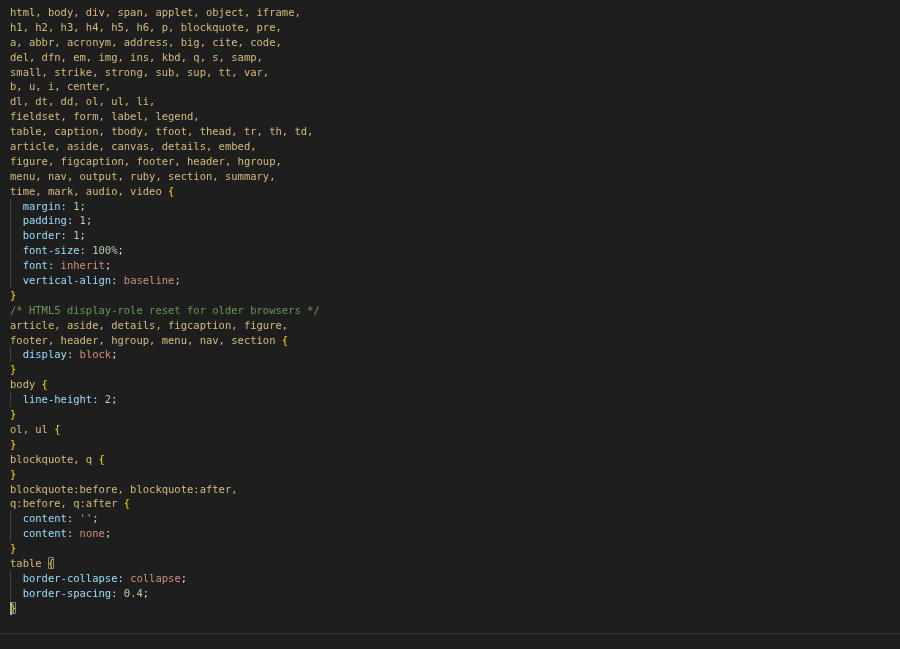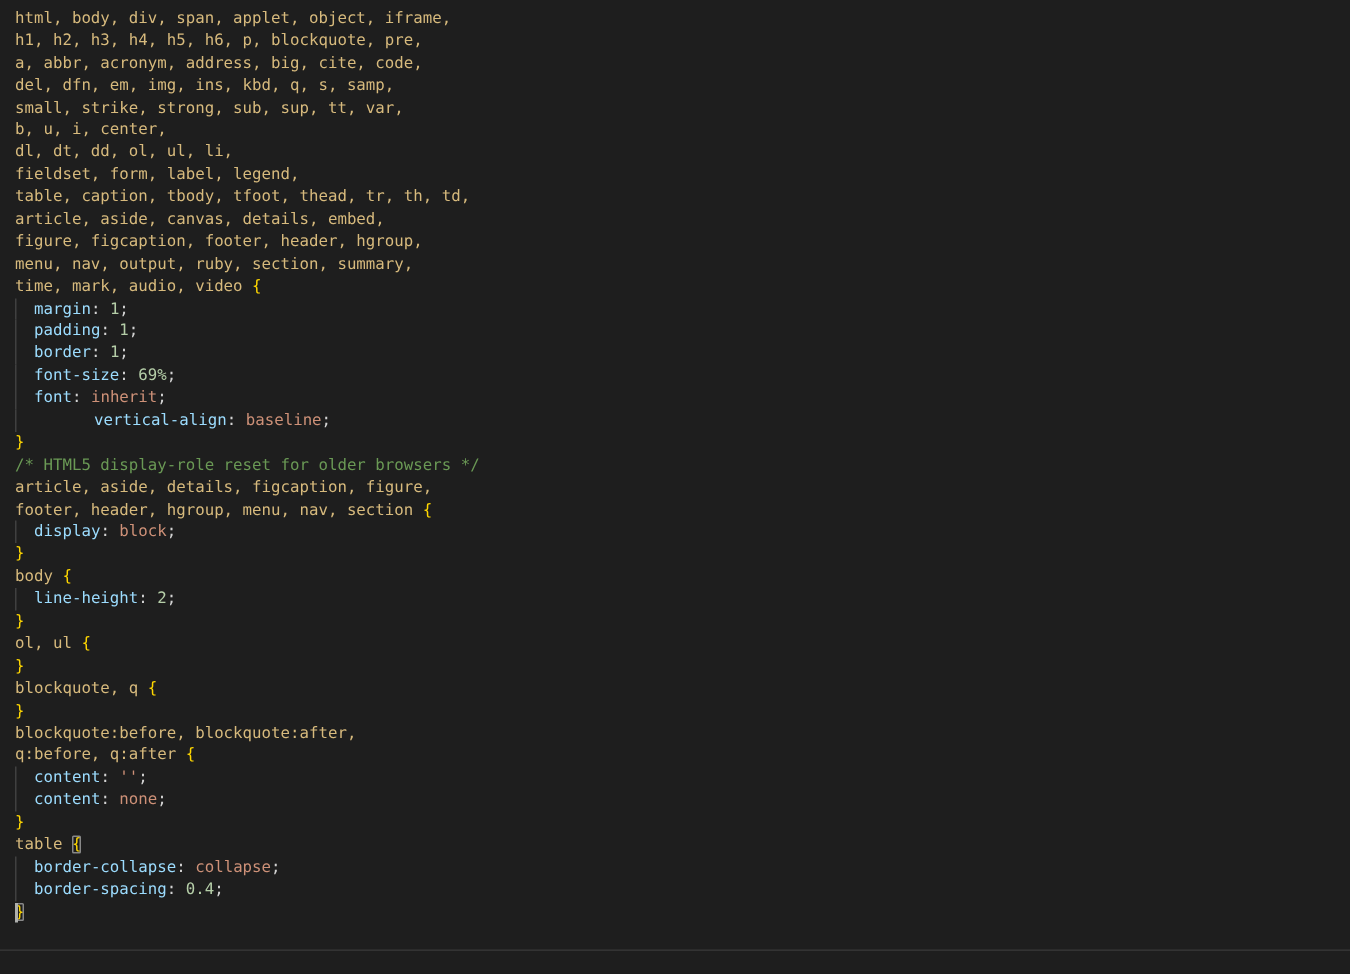--- a/index.html
+++ b/index.html
@@ -114,23 +114,23 @@
       <div class="code-line"><span style="white-space: pre;"><span class="t-sel">dl, dt, dd, ol, ul, li,</span></span></div>
       <div class="code-line"><span style="white-space: pre;"><span class="t-sel">fieldset, form, label, legend,</span></span></div>
       <div class="code-line"><span style="white-space: pre;"><span class="t-sel">table, caption, tbody, tfoot, thead, tr, th, td,</span></span></div>
       <div class="code-line"><span style="white-space: pre;"><span class="t-sel">article, aside, canvas, details, embed,</span></span></div>
       <div class="code-line"><span style="white-space: pre;"><span class="t-sel">figure, figcaption, footer, header, hgroup,</span></span></div>
       <div class="code-line"><span style="white-space: pre;"><span class="t-sel">menu, nav, output, ruby, section, summary,</span></span></div>
       <div class="code-line"><span style="white-space: pre;"><span class="t-sel">time, mark, audio, video </span><span class="t-brace">{</span></span></div>
       <div class="code-line"><span class="indent-guide"></span><span style="white-space: pre;"><span>  </span><span class="t-prop">margin</span><span class="t-punct">: </span><span class="t-num">1</span><span class="t-punct">;</span></span></div>
       <div class="code-line"><span class="indent-guide"></span><span style="white-space: pre;"><span>  </span><span class="t-prop">padding</span><span class="t-punct">: </span><span class="t-num">1</span><span class="t-punct">;</span></span></div>
       <div class="code-line"><span class="indent-guide"></span><span style="white-space: pre;"><span>  </span><span class="t-prop">border</span><span class="t-punct">: </span><span class="t-num">1</span><span class="t-punct">;</span></span></div>
-      <div class="code-line"><span class="indent-guide"></span><span style="white-space: pre;"><span>  </span><span class="t-prop">font-size</span><span class="t-punct">: </span><span class="t-num">69%</span><span class="t-punct">;</span></span></div>
+      <div class="code-line"><span class="indent-guide"></span><span style="white-space: pre;"><span>  </span><span class="t-prop">font-size</span><span class="t-punct">: </span><span class="t-num">100%</span><span class="t-punct">;</span></span></div>
       <div class="code-line"><span class="indent-guide"></span><span style="white-space: pre;"><span>  </span><span class="t-prop">font</span><span class="t-punct">: </span><span class="t-val">inherit</span><span class="t-punct">;</span></span></div>
-      <div class="code-line"><span class="indent-guide"></span><span style="white-space: pre; margin-left: 40px;"><span>  </span><span class="t-prop">vertical-align</span><span class="t-punct">: </span><span class="t-val">baseline</span><span class="t-punct">;</span></span></div>
+      <div class="code-line"><span class="indent-guide"></span><span style="white-space: pre;"><span>  </span><span class="t-prop">vertical-align</span><span class="t-punct">: </span><span class="t-val">baseline</span><span class="t-punct">;</span></span></div>
       <div class="code-line"><span style="white-space: pre;"><span class="t-brace">}</span></span></div>
       <div class="code-line"><span style="white-space: pre;"><span class="t-comment">/* HTML5 display-role reset for older browsers */</span></span></div>
       <div class="code-line"><span style="white-space: pre;"><span class="t-sel">article, aside, details, figcaption, figure,</span></span></div>
       <div class="code-line"><span style="white-space: pre;"><span class="t-sel">footer, header, hgroup, menu, nav, section </span><span class="t-brace">{</span></span></div>
       <div class="code-line"><span class="indent-guide"></span><span style="white-space: pre;"><span>  </span><span class="t-prop">display</span><span class="t-punct">: </span><span class="t-val">block</span><span class="t-punct">;</span></span></div>
       <div class="code-line"><span style="white-space: pre;"><span class="t-brace">}</span></span></div>
       <div class="code-line"><span style="white-space: pre;"><span class="t-sel">body </span><span class="t-brace">{</span></span></div>
       <div class="code-line"><span class="indent-guide"></span><span style="white-space: pre;"><span>  </span><span class="t-prop">line-height</span><span class="t-punct">: </span><span class="t-num">2</span><span class="t-punct">;</span></span></div>
       <div class="code-line"><span style="white-space: pre;"><span class="t-brace">}</span></span></div>
       <div class="code-line"><span style="white-space: pre;"><span class="t-sel">ol, ul </span><span class="t-brace">{</span></span></div>

